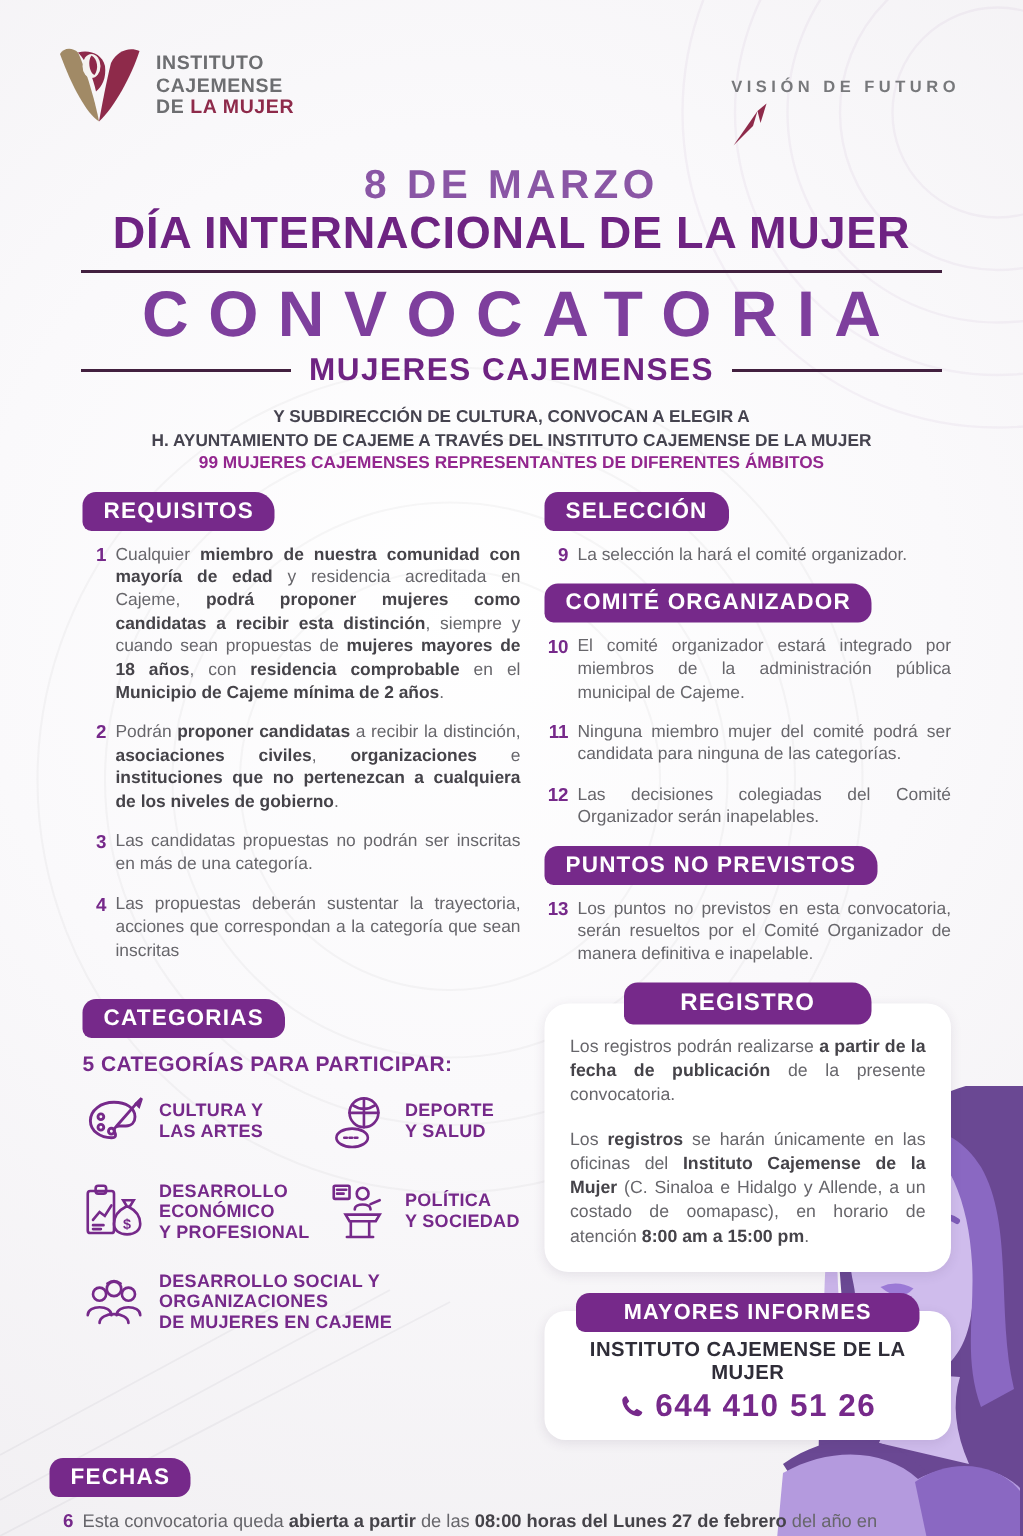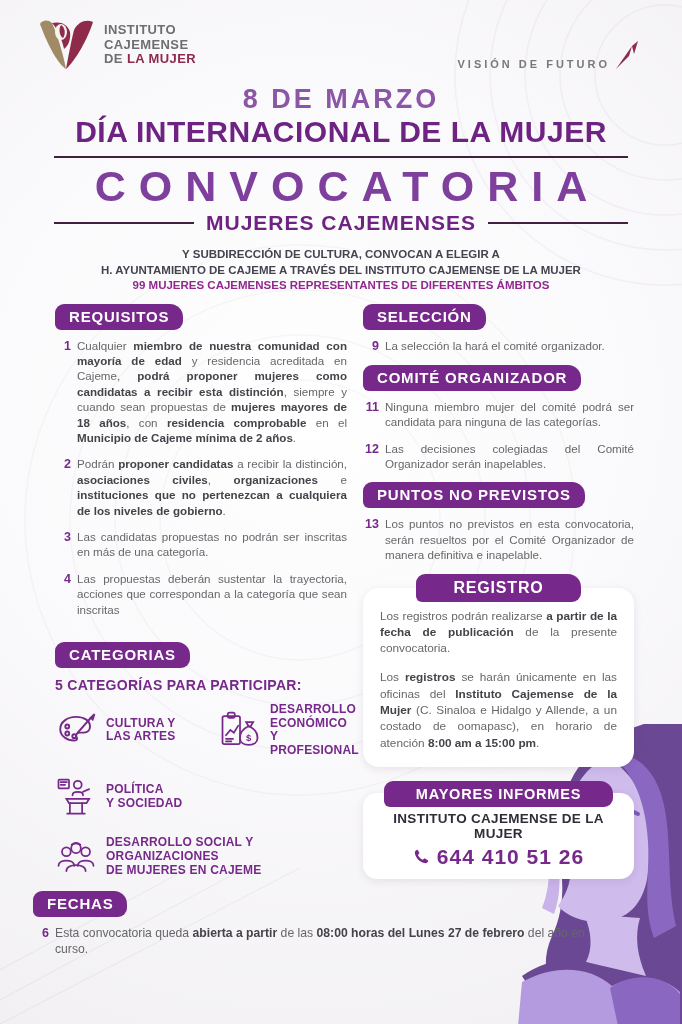--- a/index.html
+++ b/index.html
@@ -6,25 +6,25 @@
   .page{
     position:relative;width:682px;height:1024px;overflow:hidden;
     font-family:"Liberation Sans",sans-serif;
     background:
       radial-gradient(circle at 45% 40%, #ffffff 0%, #faf9fb 45%, #f1eff2 100%);
   }
   .bg-arcs{position:absolute;inset:0;z-index:0;pointer-events:none;}
   .content{position:relative;z-index:2;}
 
   
-  .hdr{display:flex;justify-content:space-between;align-items:flex-start;padding:16px 42px 0 34px;}
+  .hdr{display:flex;justify-content:space-between;align-items:flex-start;padding:28px 42px 0 34px;}
   .logo{display:flex;align-items:center;gap:8px;}
   .logo-text{font-size:13px;line-height:1.12;color:#6d6e71;font-weight:600;letter-spacing:.4px;}
   .logo-text .mar{color:#8e2a4a;font-weight:800;}
-  .tagline{display:flex;align-items:flex-end;gap:4px;margin-top:24px;}
+  .tagline{display:flex;align-items:flex-start;gap:4px;margin-top:24px;flex-direction:column;}
   .tagline span{font-size:11px;letter-spacing:3px;color:#77787b;font-weight:600;}
 
   
   .t1{margin:10px 0 0;text-align:center;font-size:27px;font-weight:700;letter-spacing:3px;color:#8a56a5;}
   .t2{margin:0;text-align:center;font-size:30px;font-weight:800;letter-spacing:.5px;color:#6e2382;}
   .tline{height:2px;background:#42203f;margin:7px 54px 4px;}
   .t3{margin:0;text-align:center;font-size:43px;font-weight:800;letter-spacing:13px;color:#7e3f9d;text-indent:13px;}
   .flank{display:flex;align-items:center;gap:12px;margin:0px 54px 0;}
   .flank .hline{flex:1;height:2px;background:#42203f;}
   .t4{margin:0;font-size:21px;font-weight:800;letter-spacing:1px;color:#6e2382;}
@@ -196,20 +196,32 @@
                 <circle cx="22" cy="31" r="2.2"></circle>
               <path d="M26,27 L41,10"></path>
                 <path d="M41,10 l4,-4 l-2,6 z" fill="#76298a"></path>
             </svg>
             <div class="cat-label">
               <div>CULTURA Y</div>
               <div>LAS ARTES</div>
             </div>
           </div>
 
+          <div class="cat">
+            <svg class="cat-icon" viewBox="0 0 48 48" fill="none" stroke="#76298a" stroke-width="2" stroke-linecap="round">
+              <circle cx="27" cy="17" r="11"></circle>
+              <path d="M18,11 q9,6 18,0 M27,6 v22 M16,17 h22"></path>
+              <ellipse cx="18" cy="36" rx="12" ry="7"></ellipse>
+              <path d="M12,36 h12" stroke-dasharray="2 2"></path>
+            </svg>
+            <div class="cat-label">
+              <div>DEPORTE</div>
+              <div>Y SALUD</div>
+            </div>
+          </div>
 
           <div class="cat">
             <svg class="cat-icon" viewBox="0 0 48 48" fill="none" stroke="#76298a" stroke-width="2" stroke-linecap="round">
               <rect x="4" y="8" width="20" height="32" rx="2"></rect>
               <rect x="10" y="4" width="8" height="6" rx="2"></rect>
               <path d="M8,30 l5,-6 l4,3 l5,-8"></path>
               <path d="M8,34 h8 M8,37 h6"></path>
               <path d="M33,20 c-6,3 -9,8 -9,13 c0,5 4,8 10,8 c6,0 10,-3 10,-8 c0,-5 -3,-10 -9,-13"></path>
               <path d="M31,15 h8 l-3,5 h-2 z"></path>
               <text x="34" y="37" font-size="11" fill="#76298a" stroke="none" text-anchor="middle" font-weight="bold">$</text>
@@ -258,20 +270,24 @@
         <div class="nlist">
             <div class="nitem">
               <span class="nnum">9</span>
               <p class="ntext"><span>La selección la hará el comité organizador.</span></p>
             </div>
           </div>
 
         <span class="badge">COMITÉ ORGANIZADOR</span>
         <div class="nlist">
             <div class="nitem">
+              <span class="nnum">10</span>
+              <p class="ntext"><span>El comité organizador estará integrado por miembros de la administración pública municipal de Cajeme.</span></p>
+            </div>
+            <div class="nitem">
               <span class="nnum">11</span>
               <p class="ntext"><span>Ninguna miembro mujer del comité podrá ser candidata para ninguna de las categorías.</span></p>
             </div>
             <div class="nitem">
               <span class="nnum">12</span>
               <p class="ntext"><span>Las decisiones colegiadas del Comité Organizador serán inapelables.</span></p>
             </div>
           </div>
 
         <span class="badge">PUNTOS NO PREVISTOS</span>

